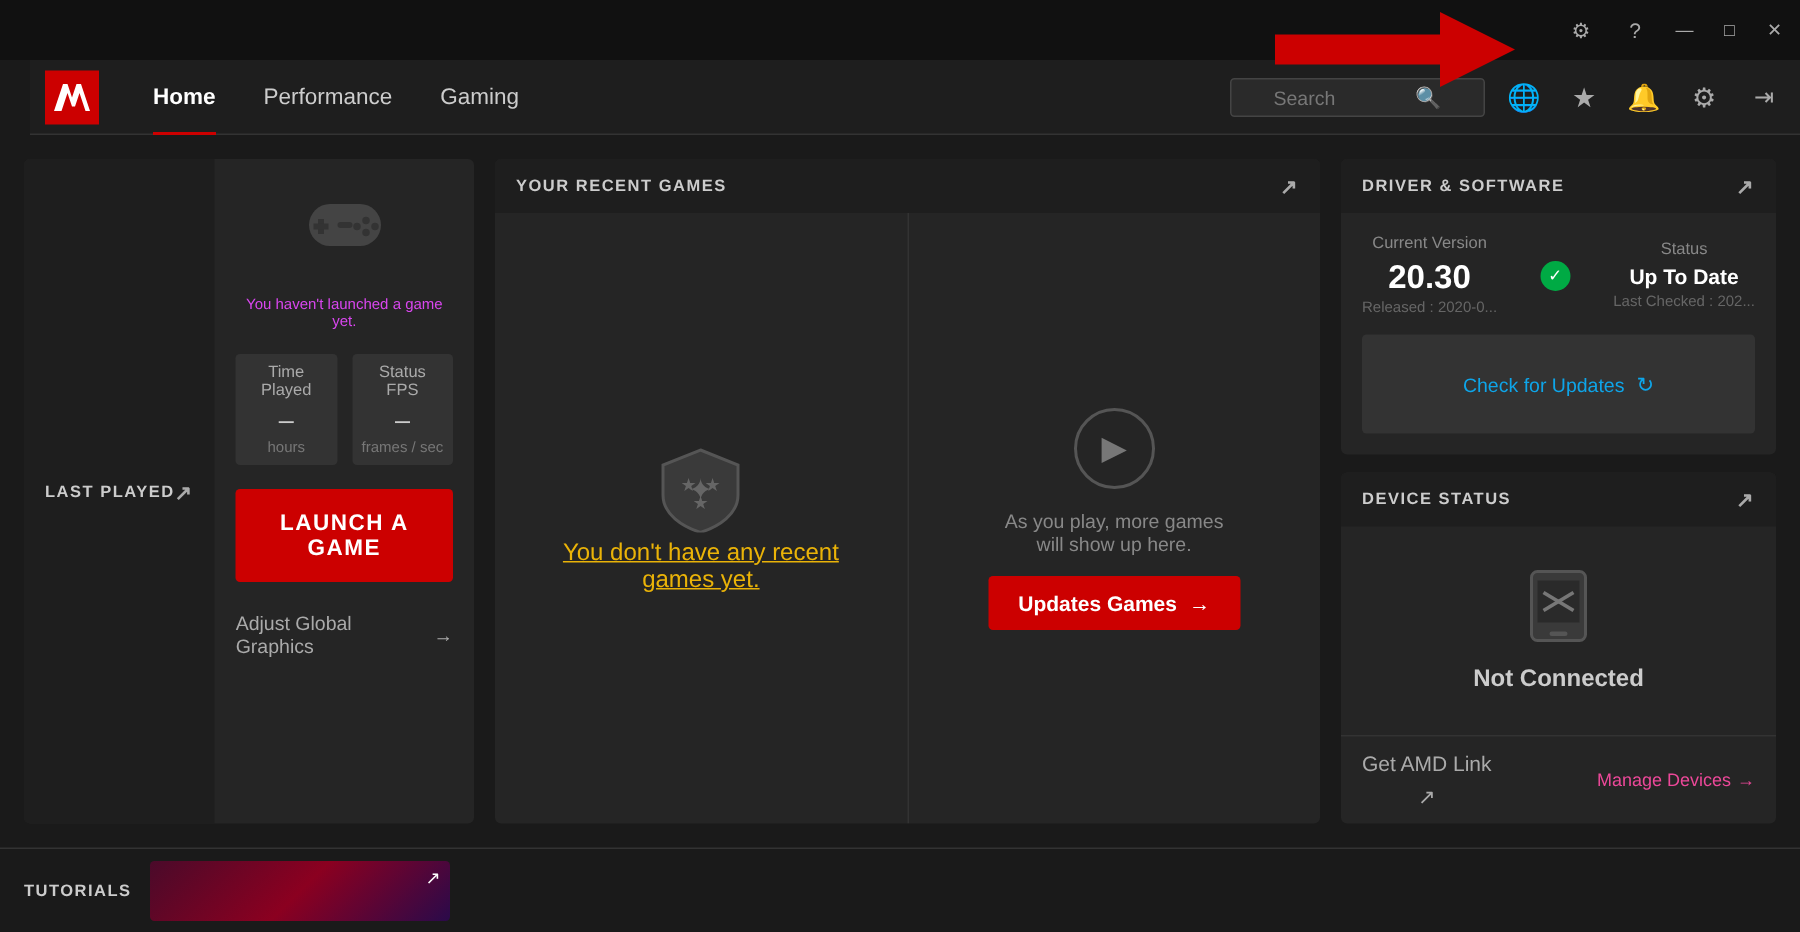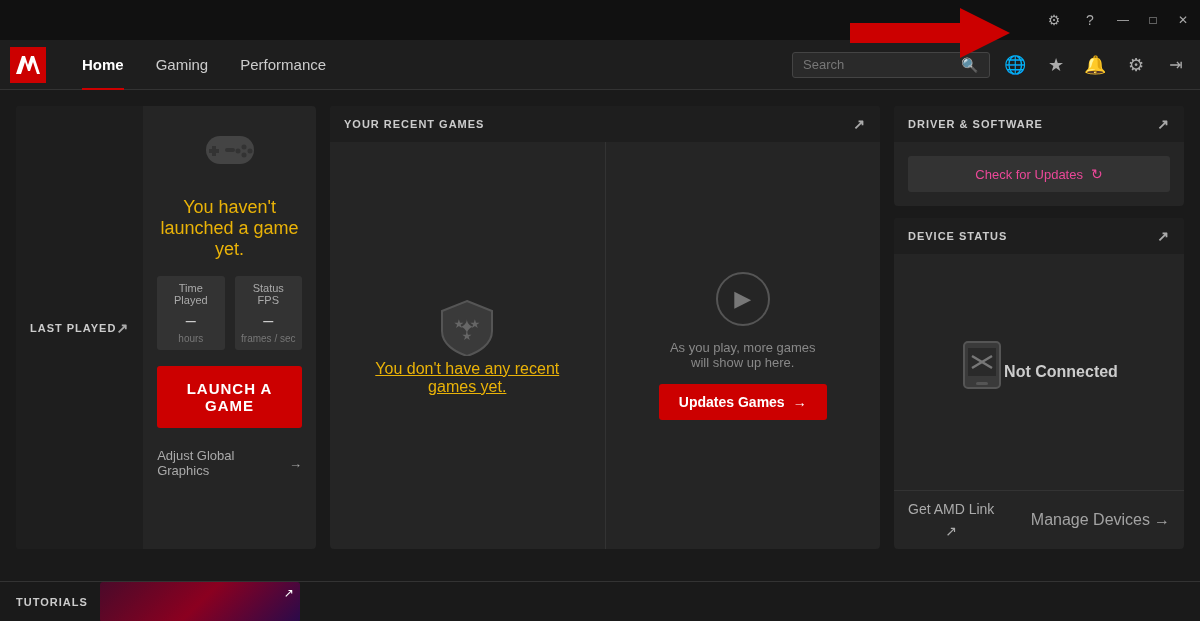--- a/index.html
+++ b/index.html
@@ -48,20 +48,21 @@
     }
 
     
     .nav-bar {
       height: 50px;
       background: #1e1e1e;
       display: flex;
       align-items: center;
       padding: 0 10px;
       border-bottom: 1px solid #333;
+      margin-left: 20px;
     }
     .amd-logo {
       width: 36px;
       height: 36px;
       background: #cc0000;
       display: flex;
       align-items: center;
       justify-content: center;
       margin-right: 20px;
       flex-shrink: 0;
@@ -100,26 +101,26 @@
       height: 2px;
       background: #cc0000;
     }
     .nav-right {
       display: flex;
       align-items: center;
       gap: 12px;
     }
     .search-box {
       display: flex;
-      align-items: center;
+      align-items: flex-end;
       background: #2a2a2a;
       border: 1px solid #444;
       border-radius: 3px;
-      padding: 4px 10px;
-      width: 198px;
+      padding: 4px 28px;
+      width: 170px;
       gap: 6px;
     }
     .search-box input {
       background: transparent;
       border: none;
       outline: none;
       color: #aaa;
       font-size: 13px;
       width: 100%;
     }
@@ -180,22 +181,22 @@
       flex-direction: column;
       align-items: center;
       padding: 20px 14px 14px;
     }
     .gamepad-icon {
       font-size: 48px;
       color: #555;
       margin-bottom: 12px;
     }
     .no-game-text {
-      color: #eab308;
-      font-size: 18px;
+      color: #d946ef;
+      font-size: 10px;
       text-align: center;
       margin-bottom: 16px;
     }
     .stats-row {
       display: flex;
       gap: 10px;
       width: 100%;
       margin-bottom: 16px;
     }
     .stat-box {
@@ -376,40 +377,40 @@
     .last-checked {
       font-size: 10px;
       color: #666;
       margin-top: 4px;
     }
     .update-btn {
       width: 100%;
       background: #333;
       border: none;
       border-radius: 3px;
-      padding: 10px;
-      color: #ec4899;
+      padding: 25px;
+      color: #0ea5e9;
       font-size: 13px;
       cursor: pointer;
       display: flex;
       align-items: center;
       justify-content: center;
       gap: 8px;
     }
 
     
     .device-card {
       flex: 1;
       display: flex;
       flex-direction: column;
     }
     .device-body {
       flex: 1;
       display: flex;
-      flex-direction: row;
+      flex-direction: column;
       align-items: center;
       justify-content: center;
       padding: 14px;
     }
     .not-connected-text {
       font-size: 16px;
       font-weight: 600;
       color: #ccc;
     }
     .device-footer {
@@ -425,28 +426,28 @@
       gap: 6px;
       color: #aaa;
       font-size: 14px;
       cursor: pointer;
       flex-direction: column;
     }
     .manage-link {
       display: flex;
       align-items: center;
       gap: 4px;
-      color: #a3a3a3;
-      font-size: 16px;
+      color: #ec4899;
+      font-size: 12px;
       cursor: pointer;
     }
 
     
     .tutorials-bar {
-      height: 40px;
+      height: 56px;
       background: #1a1a1a;
       border-top: 1px solid #333;
       display: flex;
       align-items: center;
       padding: 0 16px;
       position: absolute;
       bottom: 0;
       left: 0;
       right: 0;
     }
@@ -520,24 +521,24 @@
   <div class="amd-logo">
     <svg viewBox="0 0 24 18" fill="white">
       <path d="M0 18L6 0h3L12 9 15 0h3L24 18h-3l-4-12-3 9h-2l-3-9-4 12H0z"></path>
     </svg>
   </div>
   <div class="nav-tabs">
     <div class="nav-tab active">
       <span>Home</span>
     </div>
     <div class="nav-tab">
+      <span>Performance</span>
+    </div>
+    <div class="nav-tab">
       <span>Gaming</span>
-    </div>
-    <div class="nav-tab">
-      <span>Performance</span>
     </div>
   </div>
   <div class="nav-right">
     <div class="search-box">
       <input type="text" placeholder="Search" style="">
       <span style="color:#777;font-size:14px;">🔍</span>
     </div>
     <span class="nav-icon">🌐</span>
     <span class="nav-icon">★</span>
     <span class="nav-icon">🔔</span>
@@ -617,20 +618,35 @@
   </div>
 
   <div class="right-column">
 
     <div class="card driver-card">
       <div class="card-header">
         <span>Driver &amp; Software</span>
         <span class="card-header-icon">↗</span>
       </div>
       <div class="driver-body">
+        <div class="driver-info">
+          <div class="driver-version-section">
+            <div class="driver-label">Current Version</div>
+            <div class="driver-version">20.30</div>
+            <div class="driver-release">Released : 2020-0...</div>
+          </div>
+          <div class="green-check">✓</div>
+          <div class="driver-status-section">
+            <div class="driver-label">Status</div>
+            <div class="status-check">
+              <span class="status-text">Up To Date</span>
+            </div>
+            <div class="last-checked">Last Checked : 202...</div>
+          </div>
+        </div>
         <button class="update-btn">
           <span>Check for Updates</span>
           <span style="font-size:14px;">↻</span>
         </button>
       </div>
     </div>
 
     <div class="card device-card">
       <div class="card-header">
         <span>Device Status</span>

